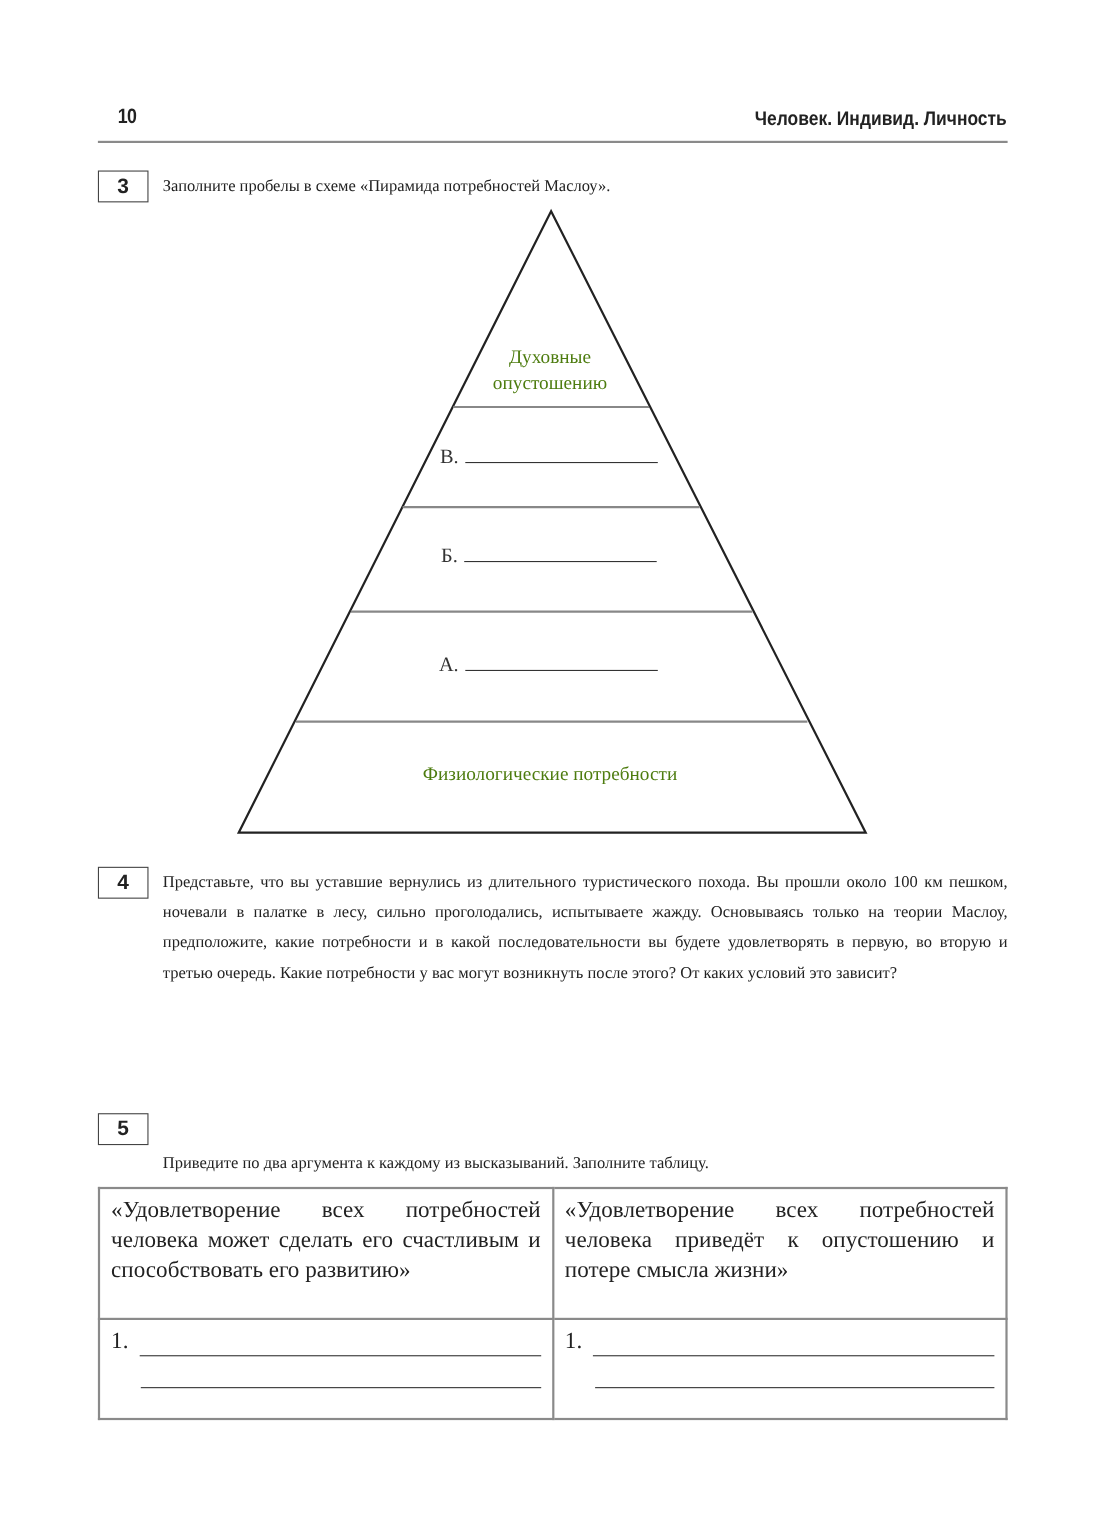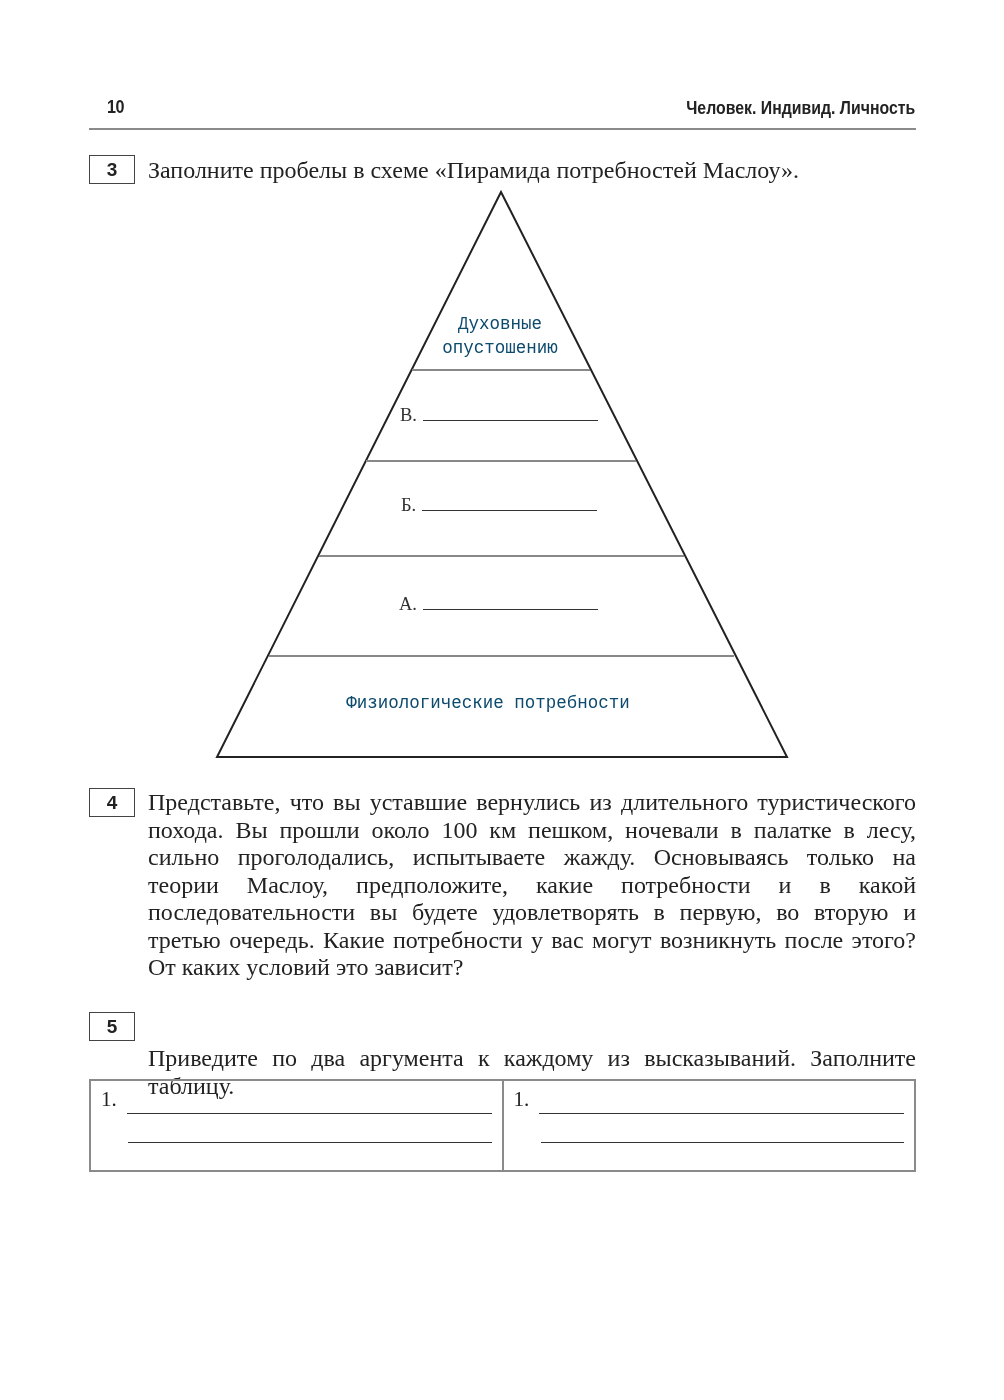--- a/index.html
+++ b/index.html
@@ -7,22 +7,22 @@
          font-family: "Liberation Serif", "DejaVu Serif", serif; color: #222; }
   .abs { position: absolute; }
   .hdr-num { left: 107px; top: 96px; font-family: "Liberation Sans", "DejaVu Sans", sans-serif;
              font-weight: bold; font-size: 19px; letter-spacing: -0.5px; transform: scaleX(0.85); transform-origin: left; }
   .hdr-title { right: 89px; top: 98px; font-family: "Liberation Sans", "DejaVu Sans", sans-serif;
                font-weight: bold; font-size: 18px; transform: scaleX(0.88); transform-origin: right; }
   .hdr-rule { left: 89px; top: 128px; width: 827px; height: 2px; background: #8a8a8a; }
   .task-box { width: 46px; height: 29px; border: 1.5px solid #444; box-sizing: border-box;
               font-family: "Liberation Sans", "DejaVu Sans", sans-serif; font-weight: bold; font-size: 19px;
               text-align: center; line-height: 27px; color: #222; }
-  .task-text { font-size: 24px; line-height: 27.5px; text-align: justify; }
-  .pyr-label { font-size: 17.5px; text-align: center; line-height: 24px; color: #0c4a6e; font-family: Liberation Mono, monospace; }
+  .task-text { font-size: 15px; line-height: 27.5px; text-align: justify; }
+  .pyr-label { font-size: 17.5px; text-align: center; line-height: 24px; color: #4d7c0f; }
   .blank-row { font-size: 18.5px; color: #333; white-space: nowrap; }
   .blank-row .line { display: inline-block; width: 175px; border-bottom: 1.3px solid #333; height: 18px; vertical-align: baseline; margin-left: 6px; }
   table.args { position: absolute; left: 89px; top: 1079px; width: 827px; border-collapse: collapse; }
   table.args td { border: 2px solid #8a8a8a; vertical-align: top; padding: 5px 10px 4px 10px; font-size: 21px; line-height: 27.5px; text-align: justify; }
   table.args td.head { height: 108px; }
   table.args td.body { height: 80px; }
   .ans-line { display: flex; align-items: flex-end; font-size: 21px; }
   .ans-line .u { flex: 1; border-bottom: 1.3px solid #333; height: 20px; margin-left: 10px; }
   .ans-line.second { padding-left: 27px; margin-top: 8px; }
 </style>
@@ -52,30 +52,34 @@
 <div class="abs blank-row" style="left:400px; top:402px;">
   <span>В.</span><span class="line"></span>
 </div>
 <div class="abs blank-row" style="left:401px; top:492px;">
   <span>Б.</span><span class="line"></span>
 </div>
 <div class="abs blank-row" style="left:399px; top:591px;">
   <span>А.</span><span class="line"></span>
 </div>
 
-<div class="abs pyr-label" style="left:288px; top:691px; width:400px;">Физиологические потребности</div>
+<div class="abs pyr-label" style="left:300px; top:691px; width:400px;">Физиологические потребности</div>
 
 <div class="abs task-box" style="left:89px; top:788px;">4</div>
 <div class="abs task-text" style="left:148px; top:789px; width:768px; hyphens:auto;" lang="ru">Представьте, что вы уставшие вернулись из длительного туристического похода. Вы прошли около 100 км пешком, ночевали в палатке в лесу, сильно проголодались, испытываете жажду. Основываясь только на теории Маслоу, предположите, какие потребности и в какой последовательности вы будете удовлетворять в первую, во вторую и третью очередь. Какие потребности у вас могут возникнуть после этого? От каких условий это зависит?</div>
 
 <div class="abs task-box" style="left:89px; top:1012px;">5</div>
 <div class="abs task-text" style="left:148px; top:1013px; width:768px; hyphens:auto;margin-top:32px;" lang="ru">Приведите по два аргумента к каждому из высказываний. Заполните таблицу.</div>
 
 <table class="args" lang="ru">
   <tbody>
+      <tr>
+    <td class="head" style="width:50%; hyphens:auto;">«Удовлетворение всех потребностей человека может сделать его счастливым и способствовать его развитию»</td>
+    <td class="head" style="width:50%; hyphens:auto;">«Удовлетворение всех потребностей человека приведёт к опустошению и потере смысла жизни»</td>
+  </tr>
   <tr>
     <td class="body">
       <div class="ans-line">
         <span>1.</span>
         <span class="u"></span>
       </div>
       <div class="ans-line second">
         <span class="u" style="margin-left:0;"></span>
       </div>
     </td>

